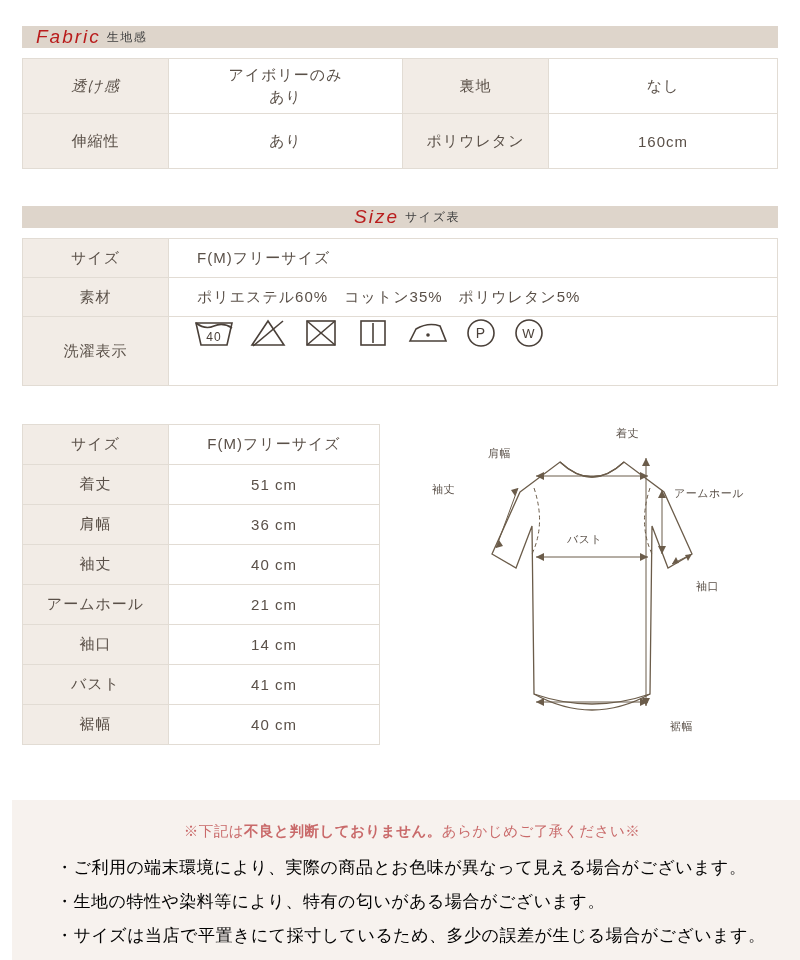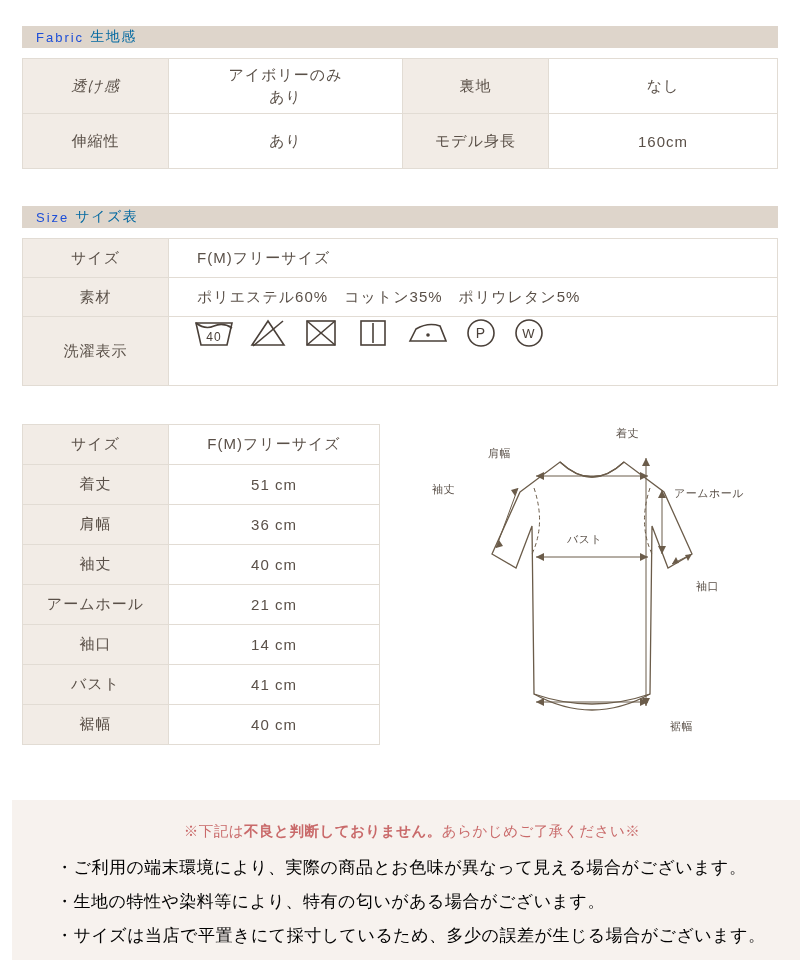--- a/index.html
+++ b/index.html
@@ -29,29 +29,30 @@
     background: #ded5cb;
     display: flex;
     align-items: center;
     box-sizing: border-box;
     padding-left: 14px;
     letter-spacing: 2px;
     font-size: 13px;
     color: #ffffff;
   }
   .section-bar .en {
-    font-size: 13px;
+    font-size: 19px;
     letter-spacing: 2px;
-    color: #1d4ed8;
+    color: #b91c1c;
+    font-style: italic;
   }
   .section-bar .jp {
-    font-size: 14px;
+    font-size: 12px;
     letter-spacing: 1.5px;
     margin-left: 6px;
-    color: #0369a1;
+    color: #404040;
   }
 
   
   table.grid {
     border-collapse: collapse;
     position: absolute;
     table-layout: fixed;
   }
   table.grid td {
     border: 1px solid #e2dcd4;
@@ -153,27 +154,27 @@
       <td class="value" style="width:233px; line-height:1.45;">
         <div>アイボリーのみ</div>
         <div>あり</div>
       </td>
       <td class="label" style="width:145px;">裏地</td>
       <td class="value">なし</td>
     </tr>
     <tr>
       <td class="label">伸縮性</td>
       <td class="value">あり</td>
-      <td class="label">モデル身長</td>
+      <td class="label">ポリウレタン</td>
       <td class="value">160cm</td>
     </tr>
   </tbody>
     </table>
 
-  <div class="section-bar" style="left:22px; top:206px; width:756px;">
+  <div class="section-bar" style="left:22px; top:206px; width:756px;justify-content:center;">
     <span class="en">Size</span>
     <span class="jp">サイズ表</span>
   </div>
 
   <table class="grid" id="size-info-table">
     <tbody>
         <tr>
       <td class="label" style="width:145px;">サイズ</td>
       <td class="value" style="text-align:left; padding-left:28px;">F(M)フリーサイズ</td>
     </tr>

